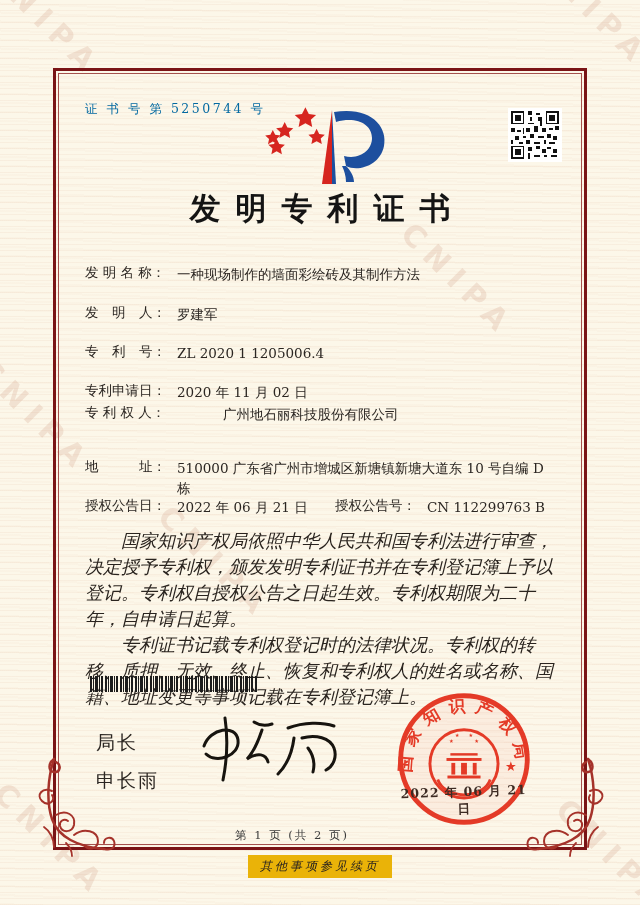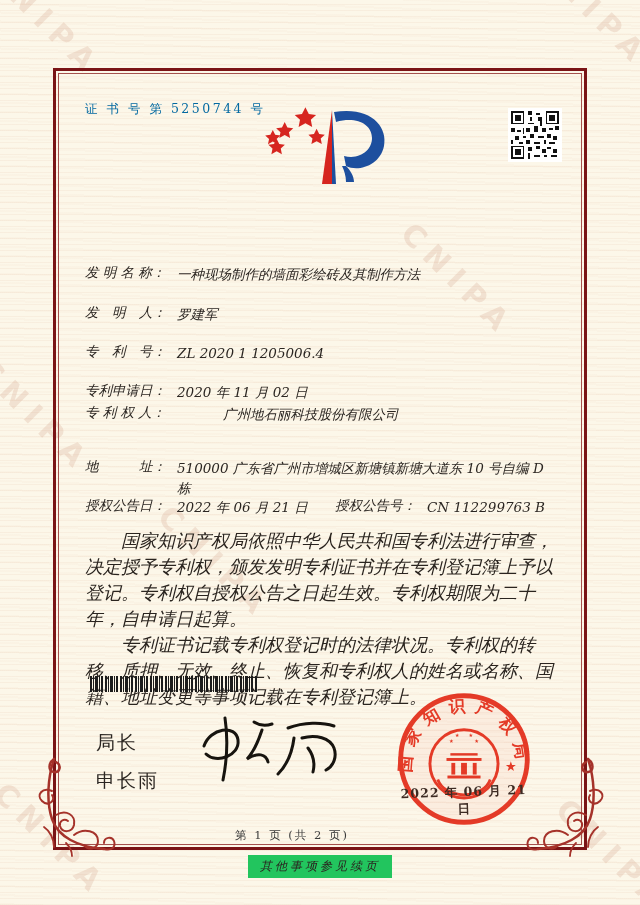--- a/index.html
+++ b/index.html
@@ -24,21 +24,21 @@
   .certno{position:absolute;left:85px;top:101px;font-size:12.5px;color:#0369a1;
           letter-spacing:2.5px;}
   
   .logo{position:absolute;left:262px;top:104px;}
   
   .qr{position:absolute;left:508px;top:108px;width:54px;height:54px;background:#fff;
       padding:3px;box-sizing:border-box;}
   .title{position:absolute;left:0;top:188px;width:640px;text-align:center;
          font-size:31px;font-weight:bold;color:#141414;letter-spacing:15px;
          padding-left:15px;box-sizing:border-box;}
-  .row{position:absolute;left:85px;display:flex;font-size:13.5px;color:#2b2622;font-style:italic;}
+  .row{position:absolute;left:85px;display:flex;font-size:13.5px;color:#2b2622;}
   .row .lbl{display:inline-block;width:92px;flex:0 0 92px;white-space:pre;}
   .row .val{white-space:pre-line;max-width:412px;line-height:20px;}
   .pair2{position:absolute;left:250px;top:0;display:flex;}
   .pair2 .lbl{width:92px;flex:0 0 92px;white-space:pre;}
   .paras{position:absolute;left:85px;top:528px;width:472px;font-size:18px;
          font-style:italic;color:#2a241f;line-height:26px;}
   .paras p{margin:0;text-indent:2em;}
   .barcode{position:absolute;left:90px;top:676px;width:167px;height:16px;}
   .officer{position:absolute;left:96px;top:730px;font-size:19px;color:#2b2622;
            font-family:"DejaVu Sans","Liberation Sans",sans-serif;}
@@ -50,21 +50,21 @@
   .seal svg{position:absolute;inset:0;}
   .seal .seal-date{position:absolute;left:2px;top:98px;width:142px;text-align:center;
         font-size:12.5px;color:#33201a;letter-spacing:1px;transform:rotate(-2deg);
         font-weight:bold;}
   .flourish{position:absolute;width:88px;height:100px;}
   .flourish.bl{left:32px;top:757px;}
   .flourish.br{left:522px;top:757px;transform:scaleX(-1);}
   .pageinfo{position:absolute;left:0;top:828px;width:584px;text-align:center;
             font-size:11.5px;color:#3a3a3a;letter-spacing:2px;}
   .footnote{position:absolute;left:50%;top:855px;transform:translateX(-50%);
-            background:#22c55e;padding:3px 12px;font-size:12px;font-style:italic;
+            background:#eab308;padding:3px 12px;font-size:12px;font-style:italic;
             letter-spacing:3px;color:#2a241f;}
 </style>
 </head>
 <body>
 
 <div class="stage">
   <div class="texture"></div>
 
   <div class="wm" style="left:-28px;top:2px;">CNIPA</div>
   <div class="wm" style="left:520px;top:-8px;">CNIPA</div>
@@ -141,20 +141,21 @@
           <rect x="19" y="19" width="2" height="1"></rect>
           <rect x="22" y="20" width="2" height="2"></rect>
         <rect x="9" y="22" width="1" height="3"></rect>
           <rect x="12" y="23" width="3" height="1"></rect>
           <rect x="17" y="23" width="2" height="1"></rect>
           <rect x="21" y="23" width="3" height="1"></rect>
       </g>
     </svg>
   </div>
 
+  <div class="title">发明专利证书</div>
 
   <div class="row" style="top:264px;">
     <span class="lbl">发 明 名 称：</span>
     <span class="val">一种现场制作的墙面彩绘砖及其制作方法</span>
   </div>
   <div class="row" style="top:304px;">
     <span class="lbl">发　明　人：</span>
     <span class="val">罗建军</span>
   </div>
   <div class="row" style="top:343px;">

